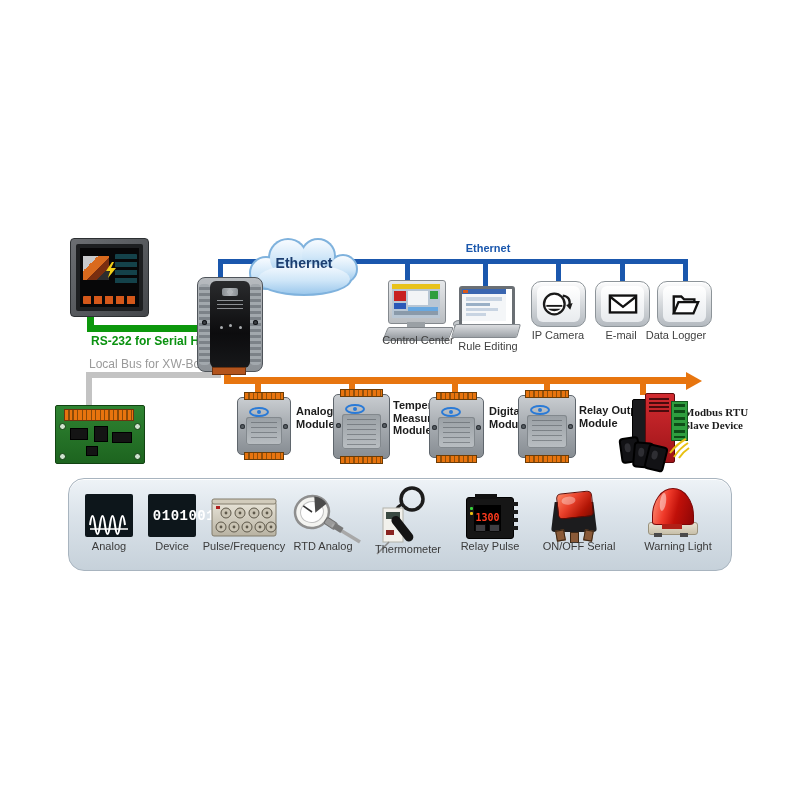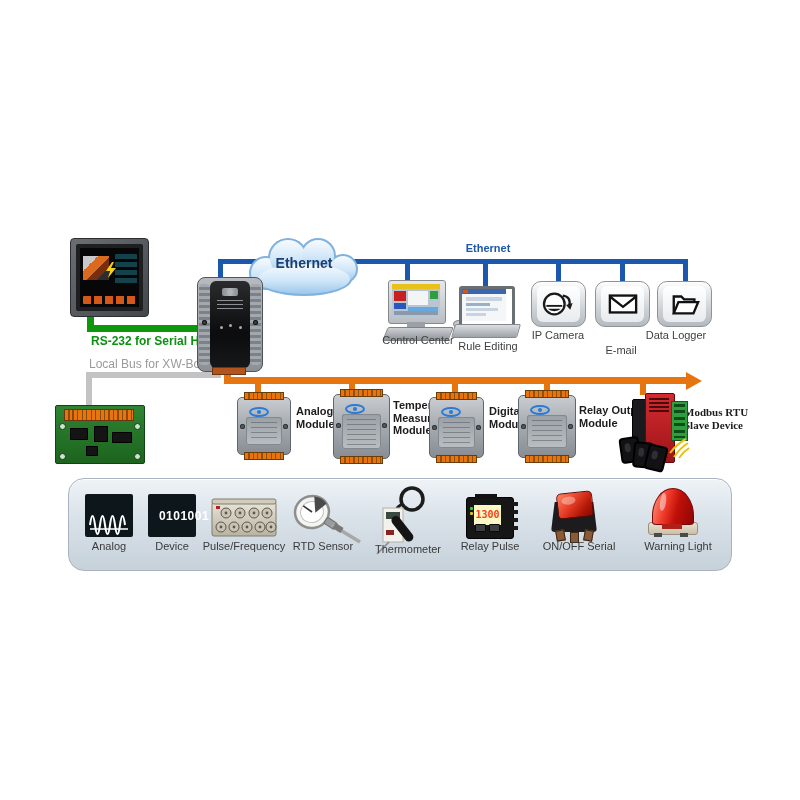--- a/index.html
+++ b/index.html
@@ -101,26 +101,26 @@
   .mb-clamp{position:absolute;width:16px;height:22px;background:#121215;border:2px solid #000;border-radius:4px;}
   .mb-clamp::after{content:"";position:absolute;left:3px;top:4px;width:6px;height:9px;border-radius:50%;background:#2e2e33;}
 
   
   .panel{position:absolute;left:68px;top:478px;width:662px;height:91px;border-radius:16px;
     background:linear-gradient(180deg,#eef3f7 0%,#dbe3ea 40%,#c6d1da 100%);
     border:1px solid #a8b4bf;box-shadow:inset 0 1px 0 #ffffff;}
   .pnl-label{position:absolute;font-size:11px;color:#3a3a3a;text-align:center;}
   .blackbox{position:absolute;width:48px;height:43px;background:#0d161b;border-radius:2px;
     display:flex;align-items:center;justify-content:center;}
-  .binary-text{color:#fff;font-weight:bold;font-size:12px;letter-spacing:.5px;
-    font-family:Liberation Sans, sans-serif;margin-left:24px;}
+  .binary-text{color:#fff;font-weight:bold;font-size:14px;letter-spacing:.5px;
+    font-family:Liberation Mono, monospace;margin-left:24px;}
   .relaybox{position:absolute;left:466px;top:497px;width:46px;height:40px;background:#161616;
     border:1px solid #000;border-radius:3px;}
   .relay-top{position:absolute;left:8px;top:-4px;width:22px;height:5px;background:#111;}
-  .relay-display{position:absolute;left:7px;top:7px;width:27px;height:20px;background:#fef9c3;
+  .relay-display{position:absolute;left:7px;top:7px;width:27px;height:26px;background:#000000;
     display:flex;align-items:center;justify-content:center;}
   .relay-value{color:#ff3b1e;font-size:10px;font-weight:bold;font-family:"DejaVu Sans Mono",monospace;line-height:10px;}
   .relay-led{position:absolute;width:3px;height:3px;background:#37d13c;border-radius:1px;}
   .relay-btn{position:absolute;width:9px;height:6px;background:#3e3e42;border:1px solid #0a0a0a;border-radius:1px;bottom:6px;}
   .relay-pins{position:absolute;right:-5px;top:4px;width:5px;height:32px;
     background:repeating-linear-gradient(180deg,#1a1a1a 0 4px,transparent 4px 8px);}
   .switch-base{position:absolute;left:551px;top:502px;width:46px;height:30px;background:#1c1c1e;
     border-radius:4px;clip-path:polygon(8% 0,92% 0,100% 100%,0 100%);}
   .switch-foot{position:absolute;width:7px;height:9px;background:#8a5a38;border:1px solid #3c2714;}
   .switch-rocker{position:absolute;left:557px;top:492px;width:34px;height:24px;border-radius:5px;
@@ -284,21 +284,21 @@
   <div class="devlabel" style="left:522px;top:329px;width:72px;">IP Camera</div>
 
   <div class="sq-icon" style="left:595px;top:281px;">
     <div class="inner">
       <svg width="38" height="30" viewBox="0 0 40 32">
         <rect x="6" y="7" width="28" height="18" fill="#fff" stroke="#111" stroke-width="2.5"></rect>
         <path d="M6 8 L20 19 L34 8" fill="none" stroke="#111" stroke-width="2.5"></path>
       </svg>
     </div>
   </div>
-  <div class="devlabel" style="left:589px;top:329px;width:64px;margin-top:15px;">E-mail</div>
+  <div class="devlabel" style="left:589px;top:329px;width:64px;">E-mail</div>
 
   <div class="sq-icon" style="left:657px;top:281px;">
     <div class="inner">
       <svg width="38" height="30" viewBox="0 0 40 32">
         <path d="M8 26 V8 h8 l3 3 h11 v4" fill="none" stroke="#111" stroke-width="2.5"></path>
         <path d="M8 26 l5 -12 h21 l-5 12 z" fill="#fff" stroke="#111" stroke-width="2.5"></path>
       </svg>
     </div>
   </div>
   <div class="devlabel" style="left:640px;top:329px;width:72px;">Data Logger</div>
@@ -435,21 +435,21 @@
         <ellipse cx="24" cy="20" rx="17" ry="16" fill="#f4f4f1" stroke="#8e8e8e" stroke-width="2.5"></ellipse>
         <ellipse cx="24" cy="20" rx="11.5" ry="10.5" fill="#ffffff" stroke="#c2c2c2"></ellipse>
         <path d="M30 5.5 a16 15 0 0 1 10 10 l-13 6 z" fill="#4a4a4a"></path>
         <path d="M24 20 L17 12" stroke="#333" stroke-width="1.6"></path>
       </g>
       <rect x="37" y="28" width="12" height="7" rx="1.5" fill="#9a9a9a" stroke="#6e6e6e" transform="rotate(33 43 31)"></rect>
       <path d="M44 33 L72 50" stroke="#a8a8a8" stroke-width="3.5"></path>
       <path d="M46 33.5 L54 38.5" stroke="#787878" stroke-width="6"></path>
     </svg>
   </div>
-  <div class="pnl-label" style="left:286px;top:540px;width:74px;">RTD Sensor</div>
+  <div class="pnl-label" style="left:286px;top:540px;width:74px;">RTD Analog</div>
 
   <div class="abs" style="left:374px;top:484px;">
     <svg width="62" height="74" viewBox="0 0 62 74">
       <circle cx="38" cy="15" r="11" fill="none" stroke="#1c1c1c" stroke-width="3.5"></circle>
       <path d="M28 20 q-7 4 -8 11" stroke="#1c1c1c" stroke-width="3" fill="none"></path>
       <rect x="9" y="24" width="20" height="34" fill="#f2f1ec" stroke="#b2b2aa"></rect>
       <rect x="12" y="28" width="14" height="7" fill="#3a4a42"></rect>
       <rect x="12" y="46" width="8" height="5" fill="#8a2420"></rect>
       <rect x="24" y="30" width="9" height="30" rx="4.5" fill="#141414" transform="rotate(-38 28 45)"></rect>
       <path d="M15 58 L3 70" stroke="#8a8a8a" stroke-width="1.6"></path>

